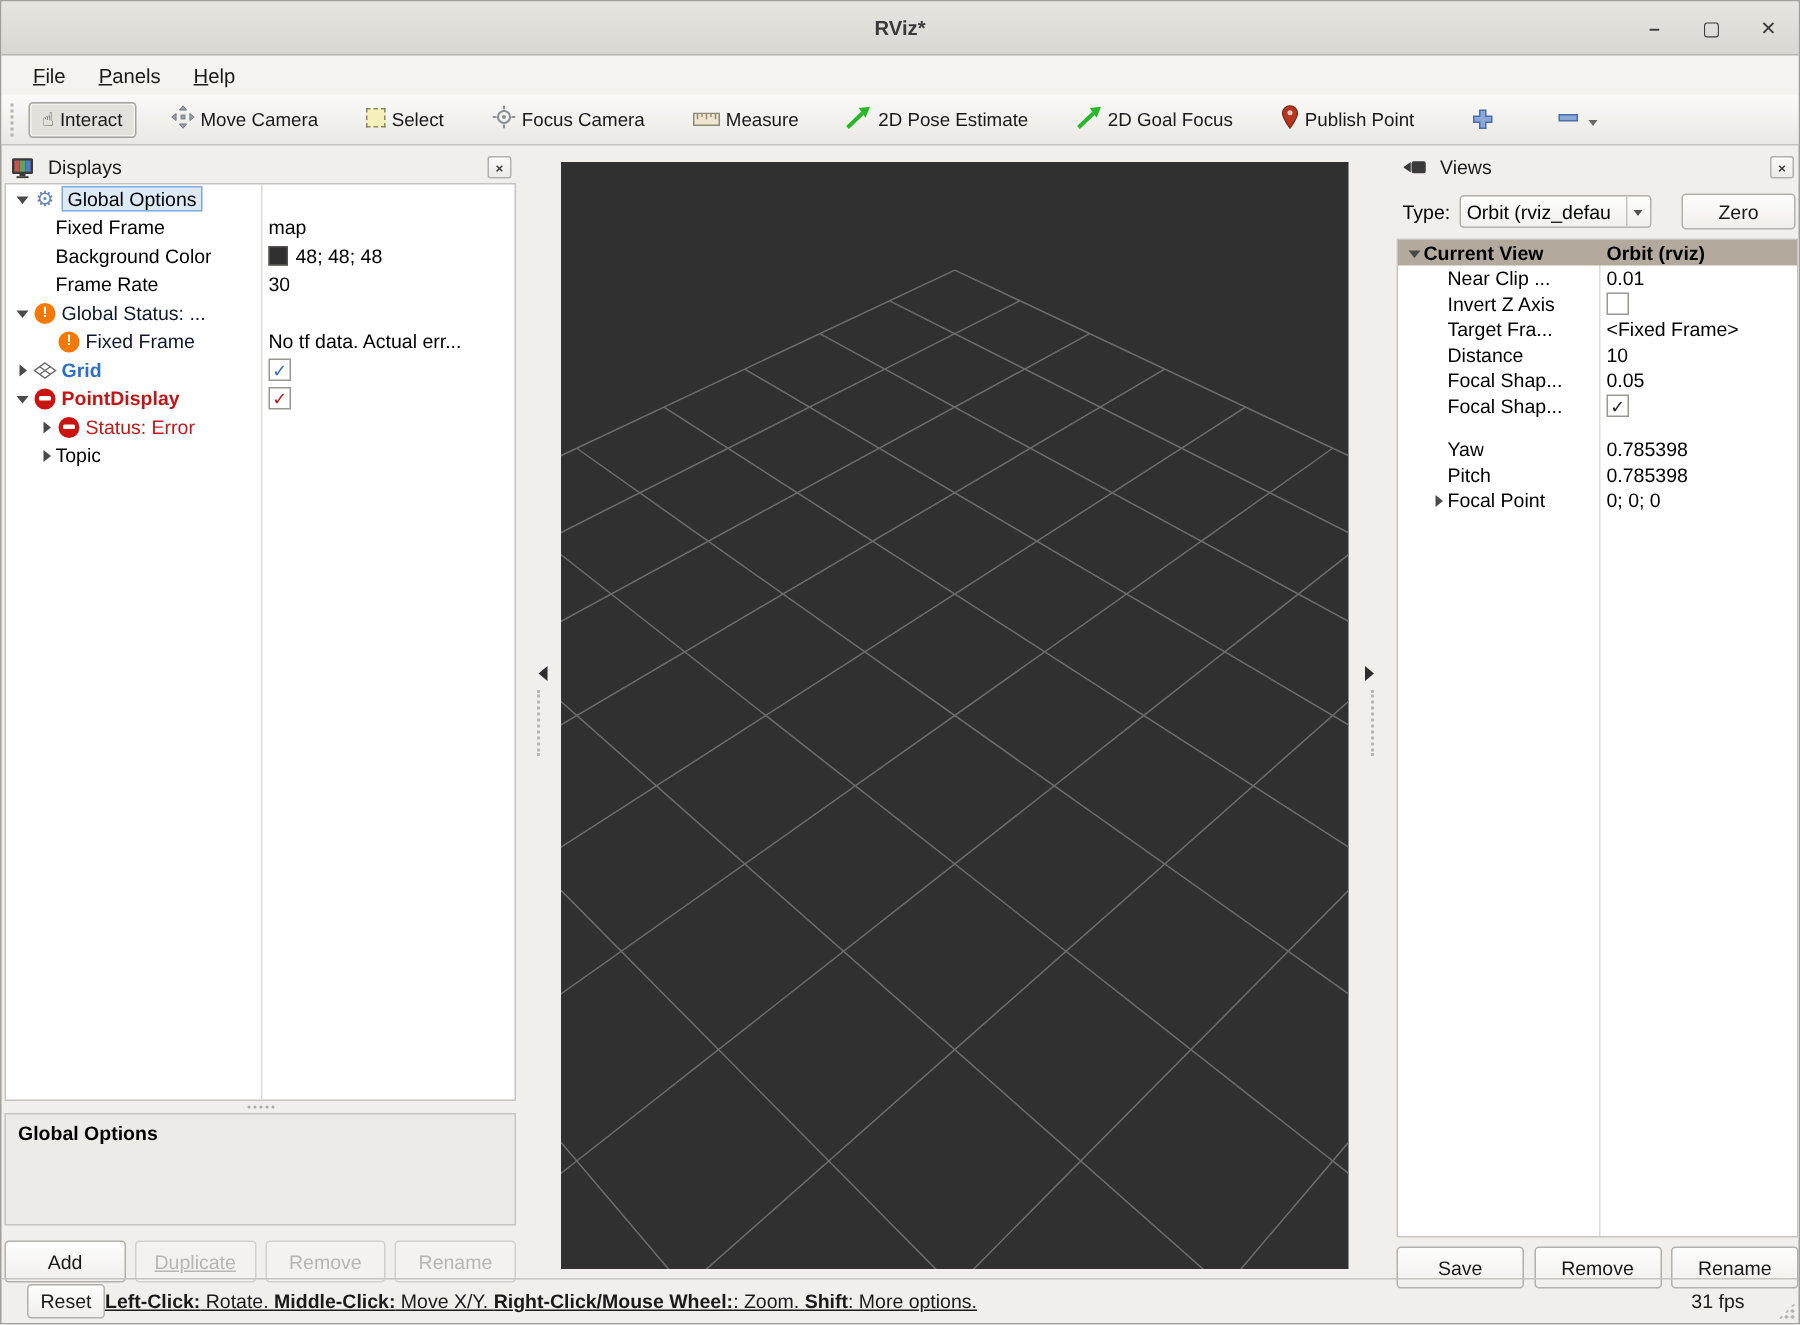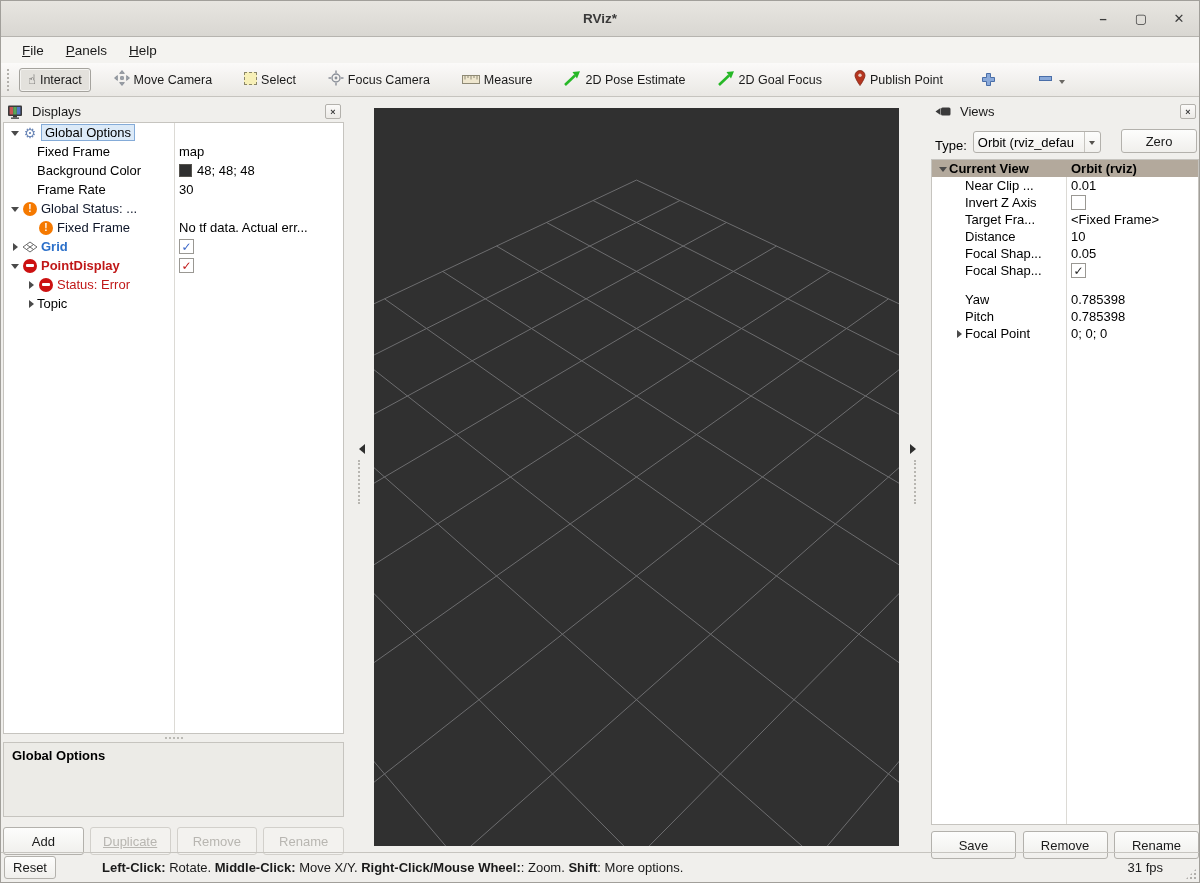--- a/index.html
+++ b/index.html
@@ -63,31 +63,31 @@
   .btn.disabled { color:#b8b6b1; border-color:#d2d0cb; background:#f3f2ef; }
   .btn-row { position:absolute; left:0; right:0; display:flex; }
 
   .viewport { position:absolute; background:#303030; }
   .vsplit { position:absolute; display:flex; flex-direction:column; align-items:center; justify-content:center; }
   .arrow-left { border:5px solid transparent; border-right:6px solid #2e2e2e; }
   .arrow-right { border:5px solid transparent; border-left:6px solid #2e2e2e; }
   .vdots { height:44px; border-left:2px dotted #b8b6b1; margin-top:6px; }
 
   
-  .type-row { position:absolute; left:4px; right:2px; display:flex; align-items:flex-end; gap:6px; font-size:13px; }
+  .type-row { position:absolute; left:4px; right:2px; display:flex; align-items:center; gap:6px; font-size:13px; }
   .combo { width:128px; height:22px; border:1px solid #b3b1ac; border-radius:3px; background:linear-gradient(#fdfdfc,#f1f0ed); display:flex; align-items:center; overflow:hidden; }
   .combo-text { flex:1; padding:0 4px; white-space:nowrap; overflow:hidden; font-size:13px; }
   .combo-arrow { width:16px; height:100%; border-left:1px solid #c6c4bf; display:flex; align-items:center; justify-content:center; flex:none; }
   .combo-arrow::after { content:""; border:3.5px solid transparent; border-top:4.5px solid #55534e; margin-top:4px; }
   .zero-btn { margin-left:auto; width:76px; height:24px; }
 
   
-  .statusbar { height:30px; border-top:1px solid #c6c4bf; display:flex; align-items:center; position:relative; flex:none; font-size:13px; color:#1a1a1a; padding-left:3px; }
+  .statusbar { height:30px; border-top:1px solid #c6c4bf; display:flex; align-items:center; position:relative; flex:none; font-size:13px; color:#1a1a1a; padding-left:17px; }
   .reset-btn { width:52px; height:23px; }
-  .help-text { margin-left:46px; white-space:nowrap; }
+  .help-text { white-space:nowrap;text-decoration:underline; }
   .fps { position:absolute; right:36px; }
   .grip { position:absolute; right:2px; bottom:2px; width:12px; height:12px; background-image:radial-gradient(#b0aeaa 1px, transparent 1.2px); background-size:4px 4px; clip-path:polygon(100% 0,100% 100%,0 100%); }
 </style>
 </head>
 <body>
 
 <div class="window">
 
   <div class="titlebar">
     <span class="win-title">RViz*</span>

